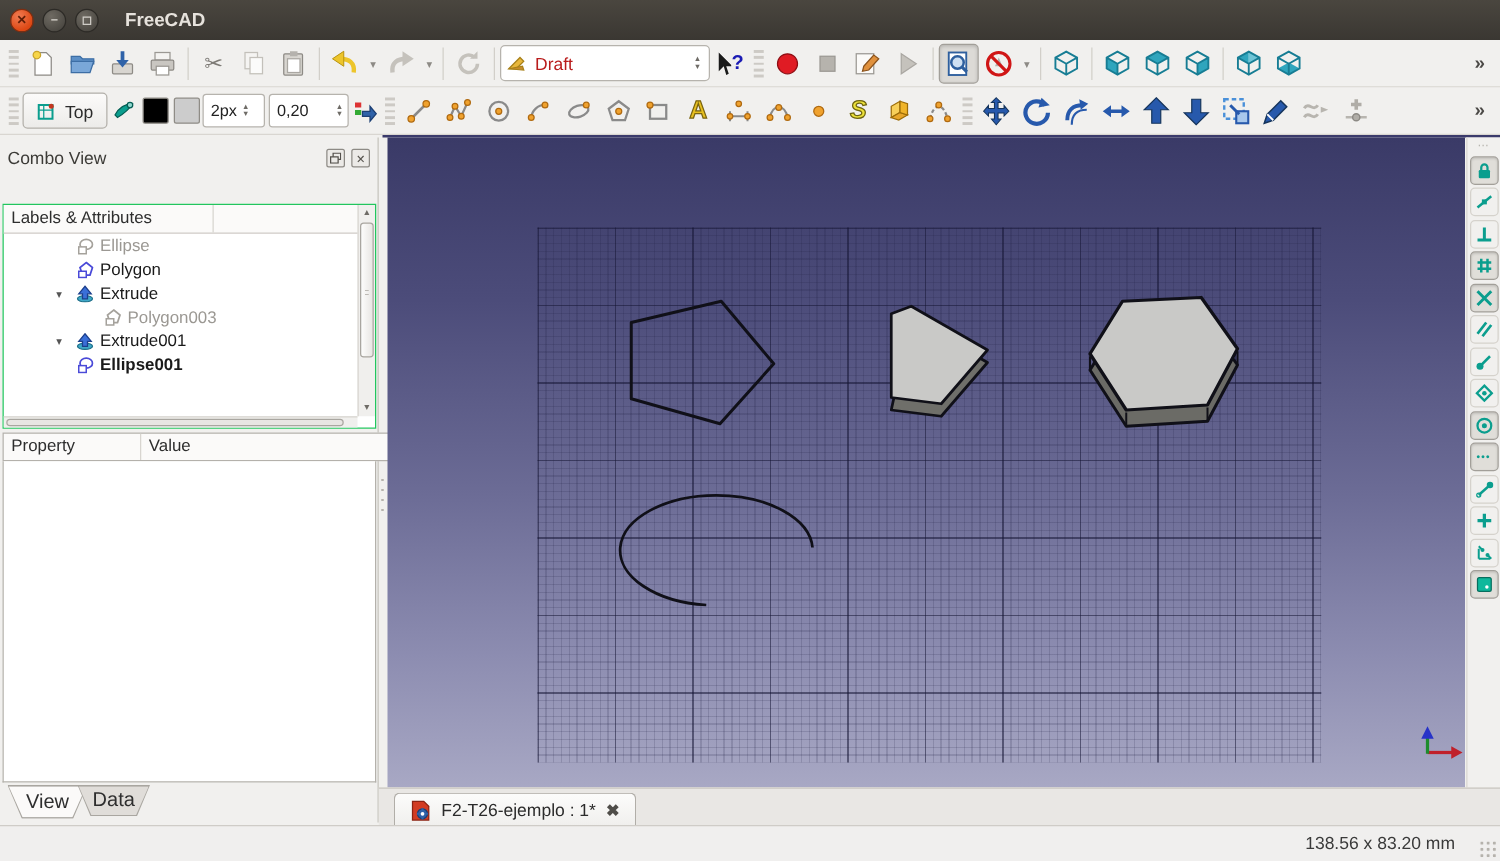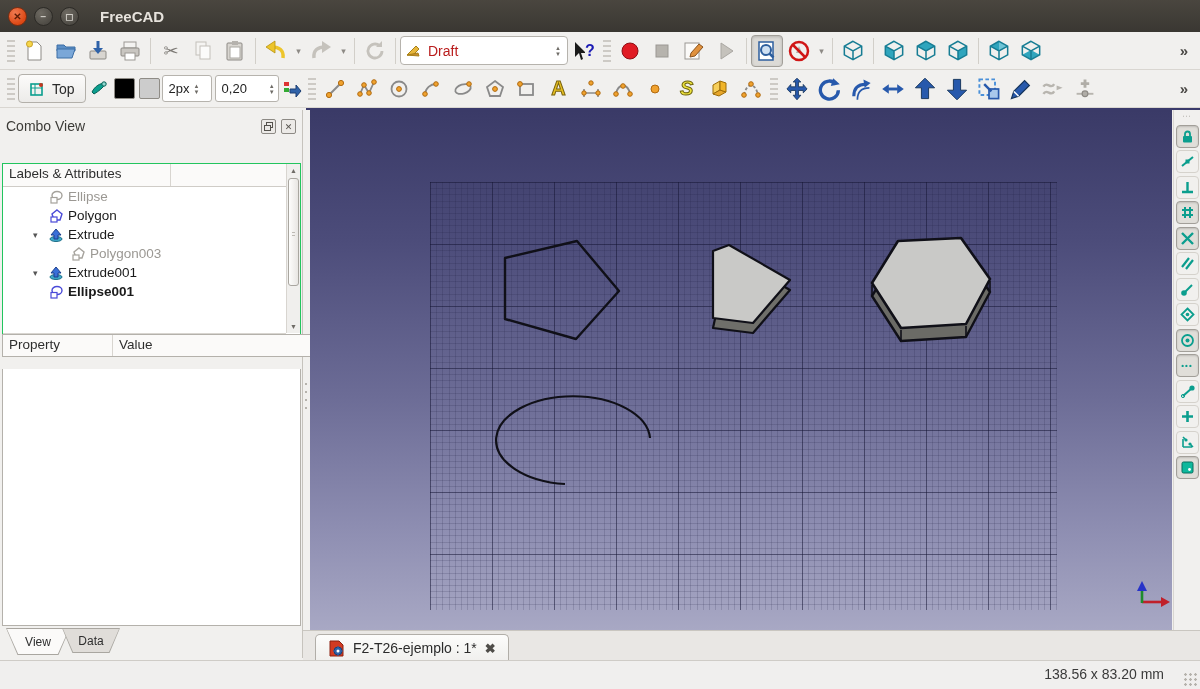--- a/index.html
+++ b/index.html
@@ -43,44 +43,44 @@
   .left-panel { position:absolute; left:0; top:2px; width:303px; height:548px; background:#f1f0ee; border-right:1px solid #c6c3bd; }
   .cv-title { height:24px; display:flex; align-items:flex-end; padding:0 6px; font-size:14px; color:#3c3b37; }
   .cv-btn { width:15px; height:15px; border:1px solid #8d8a85; border-radius:2px; margin-left:5px; font-size:9px; display:flex; align-items:center; justify-content:center; color:#55524d; background:#eceae7; }
   .cv-tabs { display:flex; padding-left:3px; height:27px; }
   .cv-tab { padding:0 14px; font-size:14px; display:flex; align-items:center; border:1px solid #b4b1ab; border-bottom:none; border-radius:4px 4px 0 0; color:#2e2e2e; }
   .cv-tab.active { background:#f1f0ee; position:relative; z-index:2; }
   .cv-tab.inactive { background:#e0ddd9; margin-left:2px; height:24px; align-self:flex-end; color:#4b4a47; }
   .tree-frame { position:absolute; left:2px; top:53px; width:299px; height:180px; background:#fff; border:1px solid #22c55e; }
   .tree-header { height:23px; background:#fbfaf9; border-bottom:1px solid #cfccc7; display:flex; font-size:13.5px; color:#2e2e2e; }
   .tree-header .hcell { padding:2px 6px; border-right:1px solid #d8d5d0; width:168px; }
-  .tree-rows { position:absolute; top:23px; left:0; right:14px; bottom:9px; overflow:hidden; }
+  .tree-rows { position:absolute; top:23px; left:0; right:14px; bottom:9px; overflow:hidden;padding-left:12px; }
   .ti { height:19px; display:flex; align-items:center; font-size:13.5px; color:#1a1a1a; padding-left:46px; position:relative; gap:5px; }
   .ti.child { padding-left:68px; }
   .ti.muted { color:#9b9893; }
   .ti.bold { font-weight:bold; }
   .ti .exp { position:absolute; left:30px; font-size:9px; color:#555; }
   .vscroll { position:absolute; top:0; right:0; bottom:9px; width:14px; background:#f0efed; border-left:1px solid #d8d5d0; }
   .vs-arrow { height:13px; display:flex; align-items:center; justify-content:center; font-size:7px; color:#6e6b66; }
   .vs-thumb { position:absolute; left:1px; right:1px; top:14px; height:108px; background:linear-gradient(90deg,#fdfdfc,#e8e6e3); border:1px solid #a9a6a0; border-radius:3px; }
   .vs-grip { position:absolute; left:3px; right:3px; top:50%; height:5px; background-image:repeating-linear-gradient(#bdbab4 0 1px, transparent 1px 3px); }
   .hscroll { position:absolute; left:0; right:14px; bottom:0; height:9px; background:#f0efed; border-top:1px solid #d8d5d0; }
   .hs-thumb { position:absolute; top:1px; bottom:1px; left:2px; width:270px; background:#e8e6e3; border:1px solid #a9a6a0; border-radius:3px; }
 
-  .prop-header { position:absolute; left:2px; top:224px; width:350px; height:23px; display:flex; background:#fbfaf9; border:1px solid #b4b1ab; font-size:13.5px; color:#2e2e2e; }
+  .prop-header { position:absolute; left:2px; top:236px; width:350px; height:23px; display:flex; background:#fbfaf9; border:1px solid #b4b1ab; font-size:13.5px; color:#2e2e2e; }
   .prop-header .pcell { padding:2px 6px; }
   .prop-header .pcell:first-child { width:110px; border-right:1px solid #d8d5d0; }
   .prop-body { position:absolute; left:2px; top:259px; width:299px; height:257px; background:#fff; border:1px solid #b4b1ab; border-top:none; }
 
   .bottom-tabs { position:absolute; left:6px; top:518px; display:flex; }
   .btab { position:relative; width:64px; height:27px; margin-right:-8px; }
   .btab .shape-outer { position:absolute; inset:0; background:#a9a6a0; clip-path:polygon(0 0,100% 0,82% 100%,18% 100%); }
   .btab .shape-inner { position:absolute; inset:1px 1px 1px 1px; background:#fbfaf9; clip-path:polygon(0 0,100% 0,82% 100%,18% 100%); }
   .btab.inactive .shape-inner { background:#e0ddd9; }
-  .btab span.lbl { position:absolute; inset:0; display:flex; align-items:center; justify-content:center; font-size:12px; color:#2e2e2e; z-index:2; }
+  .btab span.lbl { position:absolute; inset:0; display:flex; align-items:center; justify-content:center; font-size:16px; color:#2e2e2e; z-index:2; }
   .btab.inactive { width:58px; height:25px; }
 
   .splitter-dots { position:absolute; left:303px; top:275px; width:7px; height:30px;
      background-image:repeating-linear-gradient(#b5b2ac 0 2px, transparent 2px 8px); background-size:2px 100%; background-repeat:no-repeat; background-position:2px 0; }
 
   
   .viewport { position:absolute; left:310px; top:2px; width:862px; height:520px;
       background:linear-gradient(180deg,#3a3a67 0%, #4c4c7a 25%, #6c6c96 55%, #8d8db1 80%, #a8a8c4 100%); overflow:hidden; }
   .grid { position:absolute; left:120px; top:72px; width:627px; height:428px;
       background-image:

